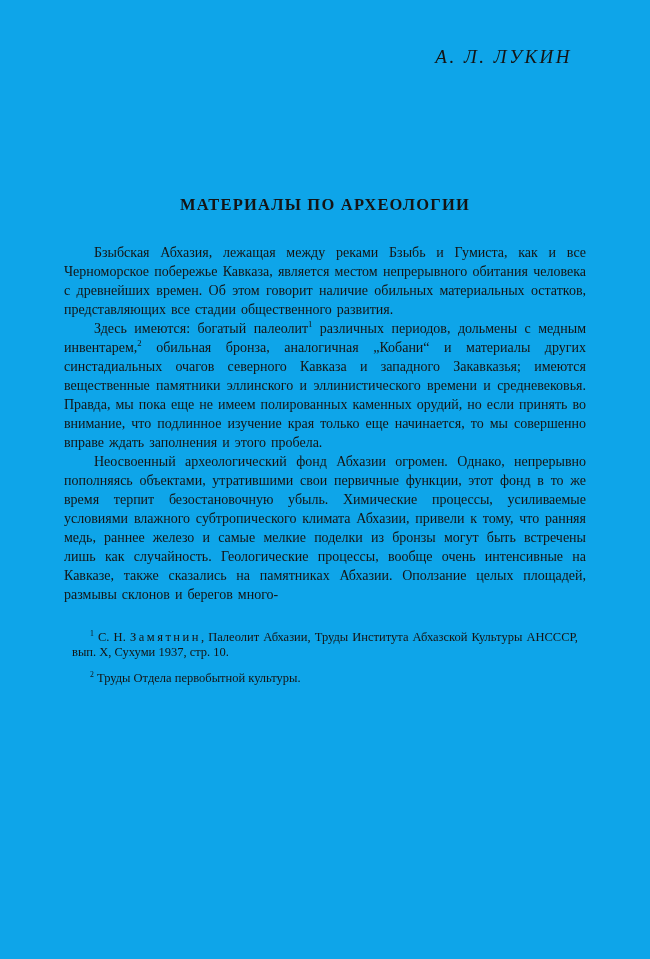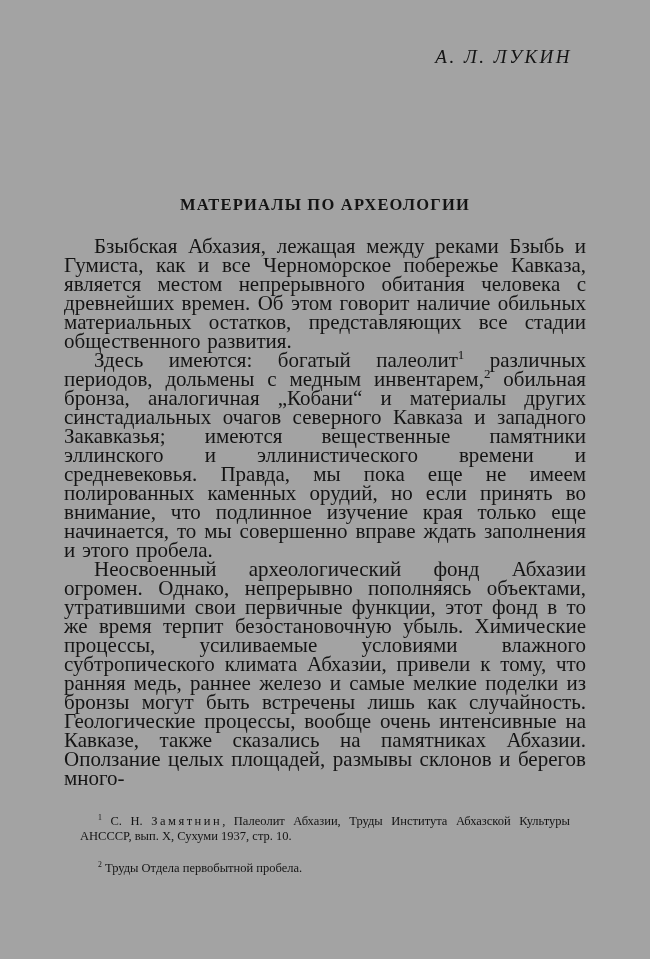--- a/index.html
+++ b/index.html
@@ -4,64 +4,64 @@
 <style>
   html, body {
     margin: 0;
     padding: 0;
     background: #fdfdfb;
   }
   .page {
     width: 650px;
     height: 959px;
     box-sizing: border-box;
-    background: #a3a3a3;
+    background: #0ea5e9;
     color: #141414;
     font-family: "Liberation Serif", "DejaVu Serif", serif;
     padding: 46px 64px 0 64px;
     overflow: hidden;
     position: relative;
   }
   .author {
     text-align: right;
     padding-right: 14px;
     font-style: italic;
     font-size: 19px;
     letter-spacing: 2.5px;
     white-space: nowrap;
   }
   .title {
-    margin: 126px 0 20px 0;
+    margin: 126px 0 26px 0;
     text-align: center;
     font-weight: bold;
     font-size: 16.5px;
     letter-spacing: 1.2px;
     line-height: 1.38;
   }
   .title .title-line {
     display: block;
   }
   .body-par {
     margin: 0;
-    font-size: 21px;
+    font-size: 14px;
     line-height: 19px;
     text-align: justify;
     text-indent: 30px;
     word-spacing: 1.5px;
   }
   sup {
     font-size: 62%;
     line-height: 0;
     vertical-align: super;
   }
   .footnotes {
     margin-top: 26px;
   }
   .footnote {
-    margin: 16px;
+    margin: 8px;
     font-size: 12.5px;
     line-height: 15.5px;
     text-align: justify;
     text-indent: 18px;
   }
   .footnote.extra {
     margin-top: 10px;
   }
   .spaced {
     letter-spacing: 2.5px;
@@ -85,17 +85,17 @@
 
   <p class="body-par"><span>Здесь имеются: богатый палеолит</span><sup>1</sup><span> различных периодов, дольмены с медным инвентарем,</span><sup>2</sup><span> обильная бронза, аналогичная „Кобани“ и материалы других синстадиальных очагов северного Кавказа и западного Закавказья; имеются вещественные памятники эллинского и эллинистического времени и средневековья. Правда, мы пока еще не имеем полированных каменных орудий, но если принять во внимание, что подлинное изучение края только еще начинается, то мы совершенно вправе ждать заполнения и этого пробела.</span></p>
 
   <p class="body-par"><span>Неосвоенный археологический фонд Абхазии огромен. Однако, непрерывно пополняясь объектами, утратившими свои первичные функции, этот фонд в то же время терпит безостановочную убыль. Химические процессы, усиливаемые условиями влажного субтропического климата Абхазии, привели к тому, что ранняя медь, раннее железо и самые мелкие поделки из бронзы могут быть встречены лишь как случайность. Геологические процессы, вообще очень интенсивные на Кавказе, также сказались на памятниках Абхазии. Оползание целых площадей, размывы склонов и берегов много-</span></p>
 
   <div class="footnotes">
 
     <p class="footnote"><sup>1</sup> <span>С. Н. </span><span class="spaced">Замятнин</span><span>, Палеолит Абхазии, Труды Института Абхазской Культуры АНСССР, вып. X, Сухуми 1937, стр. 10.</span></p>
 
 
-    <p class="footnote extra"><sup>2</sup> <span>Труды Отдела первобытной пробела.</span></p>
+    <p class="footnote extra"><sup>2</sup> <span>Труды Отдела первобытной культуры.</span></p>
 
   </div>
 
 </div>
 
 </body></html>

